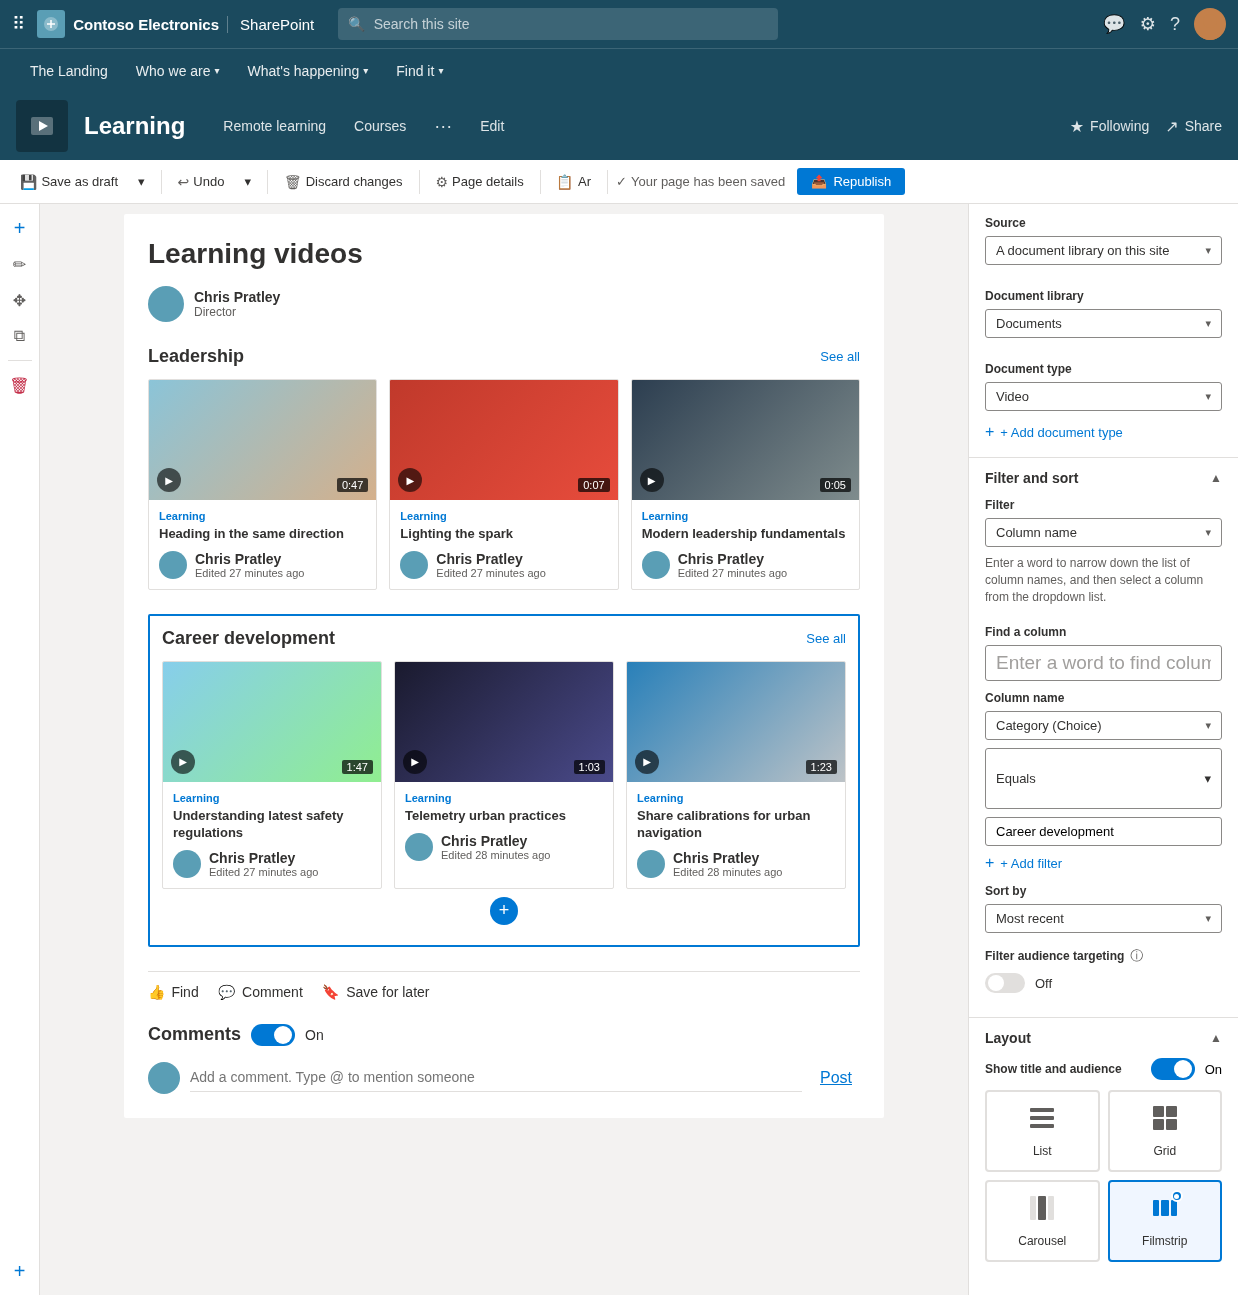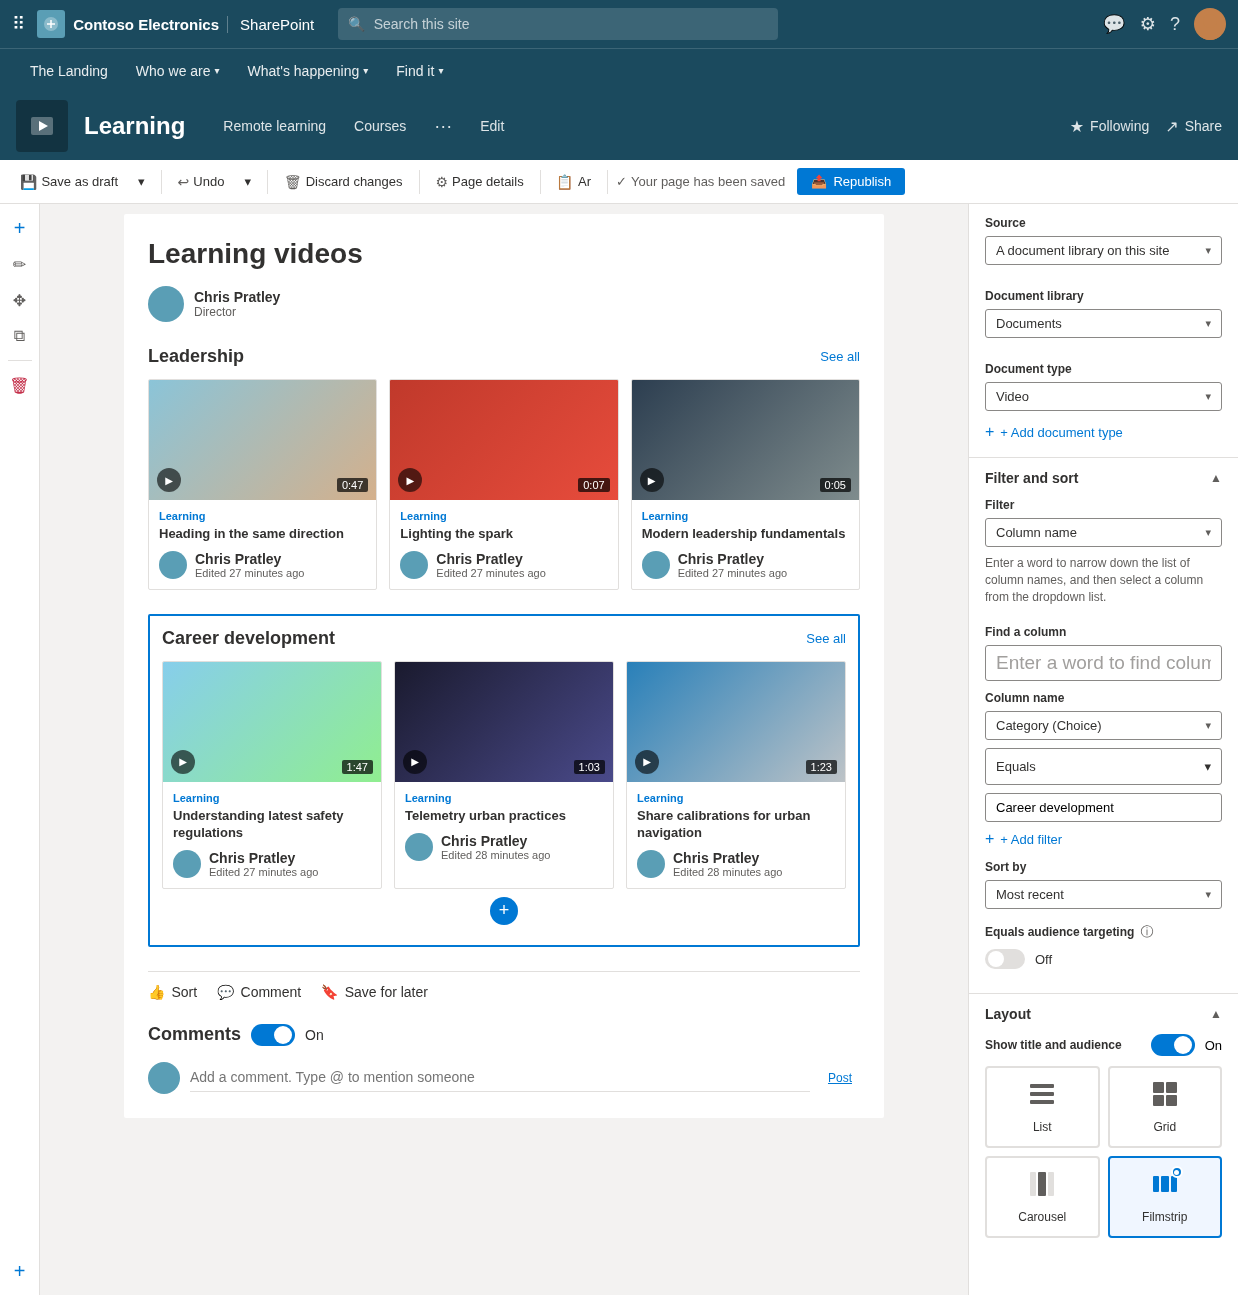--- a/index.html
+++ b/index.html
@@ -141,21 +141,21 @@
     .reaction-btn { display: flex; align-items: center; gap: 6px; font-size: 14px; color: #323130; cursor: pointer; }
     .comments-section { padding-top: 12px; }
     .comments-toggle { display: flex; align-items: center; gap: 10px; margin-bottom: 16px; }
     .comments-label { font-size: 18px; font-weight: 600; color: #323130; }
     .toggle-switch { width: 44px; height: 22px; background: #0078d4; border-radius: 11px; display: flex; align-items: center; padding: 2px 3px; cursor: pointer; }
     .toggle-knob { width: 18px; height: 18px; background: white; border-radius: 50%; margin-left: 20px; }
     .toggle-label { font-size: 14px; color: #323130; }
     .comment-input-row { display: flex; align-items: center; gap: 10px; }
     .comment-avatar { width: 32px; height: 32px; border-radius: 50%; background: #5a9eb5; flex-shrink: 0; }
     .comment-input { flex: 1; border: none; border-bottom: 1px solid #e1dfdd; padding: 6px 0; font-size: 14px; outline: none; color: #605e5c; }
-    .post-btn { font-size: 12px; color: #0078d4; cursor: pointer; padding: 4px 8px; text-decoration: underline; }
+    .post-btn { font-size: 16px; color: #0078d4; cursor: pointer; padding: 4px 8px; text-decoration: underline; }
 
     
     .right-panel {
       width: 270px;
       background: white;
       border-left: 1px solid #e1dfdd;
       display: flex;
       flex-direction: column;
       overflow-y: auto;
       flex-shrink: 0;
@@ -175,21 +175,21 @@
 
     .collapsible-header { display: flex; align-items: center; justify-content: space-between; padding: 12px 16px; cursor: pointer; }
     .collapsible-title { font-size: 14px; font-weight: 600; color: #323130; }
     .collapsible-icon { font-size: 12px; color: #605e5c; }
 
     .filter-description { font-size: 12px; color: #605e5c; padding: 0 16px 10px; line-height: 1.4; }
 
     .find-column-input { width: 100%; border: 1px solid #8a8886; border-radius: 3px; padding: 6px 10px; font-size: 19px; outline: none; }
     .find-column-input::placeholder { color: #a19f9d; }
 
-    .equals-dropdown { width: 100%; border: 1px solid #8a8886; border-radius: 3px; padding: 10px 10px; font-size: 13px; color: #323130; display: flex; align-items: center; justify-content: space-between; cursor: pointer; background: white; margin-top: 8px; }
+    .equals-dropdown { width: 100%; border: 1px solid #8a8886; border-radius: 3px; padding: 22px 10px; font-size: 13px; color: #323130; display: flex; align-items: center; justify-content: space-between; cursor: pointer; background: white; margin-top: 8px; }
 
     .filter-value-input { width: 100%; border: 1px solid #8a8886; border-radius: 3px; padding: 6px 10px; font-size: 13px; outline: none; margin-top: 8px; }
 
     .add-filter-btn { display: flex; align-items: center; gap: 6px; font-size: 13px; color: #0078d4; cursor: pointer; padding: 8px 0; }
 
     .audience-row { display: flex; align-items: center; gap: 10px; padding: 0 16px 12px; }
     .small-toggle { width: 40px; height: 20px; background: #e1dfdd; border-radius: 10px; display: flex; align-items: center; padding: 2px 3px; cursor: pointer; }
     .small-toggle-knob { width: 16px; height: 16px; background: white; border-radius: 50%; }
     .small-toggle-label { font-size: 13px; color: #323130; }
 
@@ -460,21 +460,21 @@
           </div>
         </div>
         <div class="add-row">
           <div class="add-circle">+</div>
         </div>
       </div>
 
       <div class="reactions">
         <div class="reaction-btn">
           <span>👍</span>
-          <span>Sort</span>
+          <span>Find</span>
         </div>
         <div class="reaction-btn">
           <span>💬</span>
           <span>Comment</span>
         </div>
         <div class="reaction-btn">
           <span>🔖</span>
           <span>Save for later</span>
         </div>
       </div>
@@ -577,21 +577,21 @@
         <div class="panel-label">Sort by</div>
         <div class="panel-dropdown">
           <span>Most recent</span>
           <span class="chev">▾</span>
         </div>
       </div>
 
       
       <div style="margin-top:14px;">
         <div class="panel-info-row">
-          <div class="panel-label" style="margin-bottom:0;">Equals audience targeting</div>
+          <div class="panel-label" style="margin-bottom:0;">Filter audience targeting</div>
           <span style="font-size:13px;color:#605e5c;">ⓘ</span>
         </div>
         <div class="audience-row" style="padding-left:0;margin-top:8px;">
           <div class="small-toggle">
             <div class="small-toggle-knob"></div>
           </div>
           <span class="small-toggle-label">Off</span>
         </div>
       </div>
     </div>

